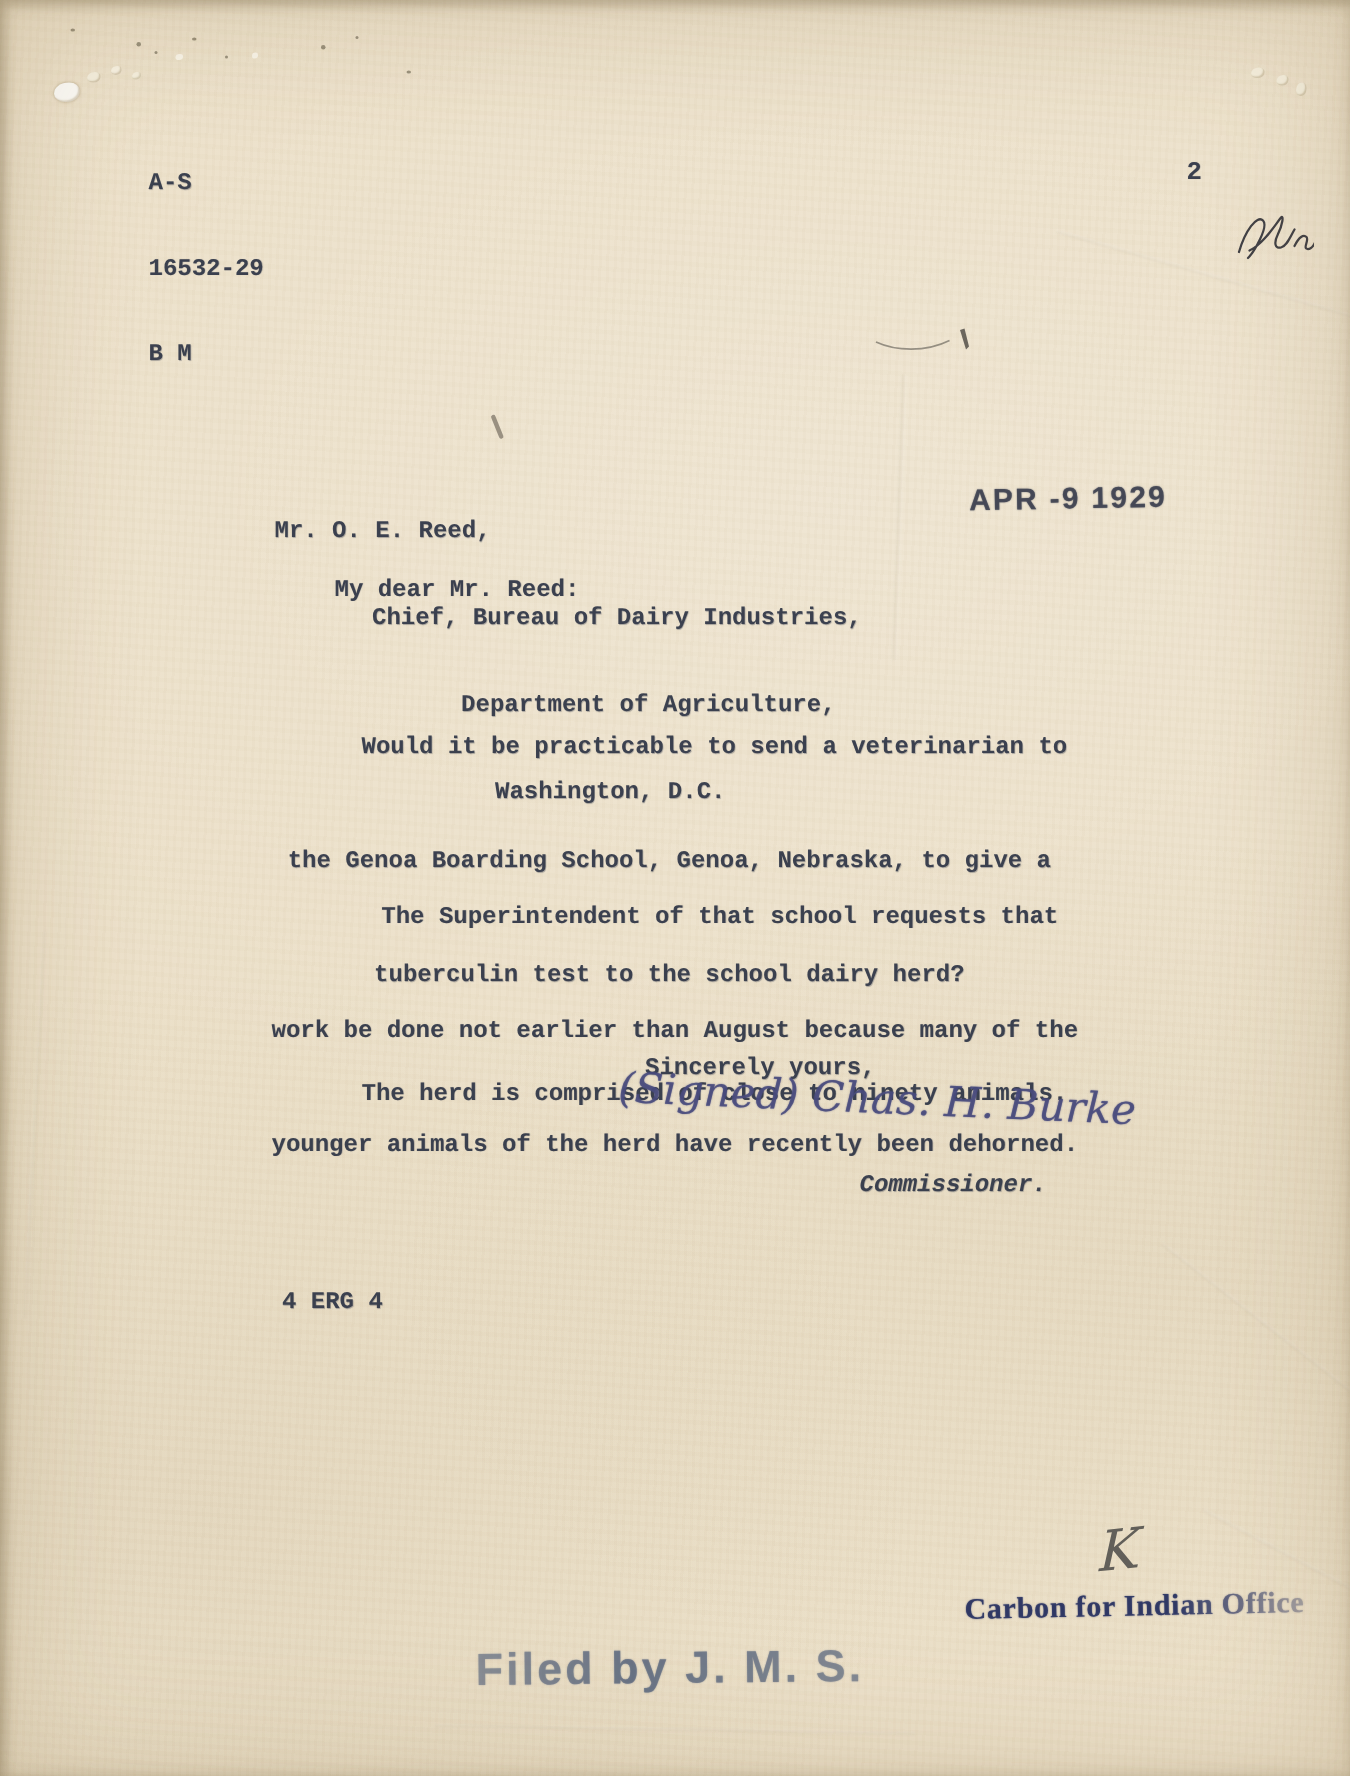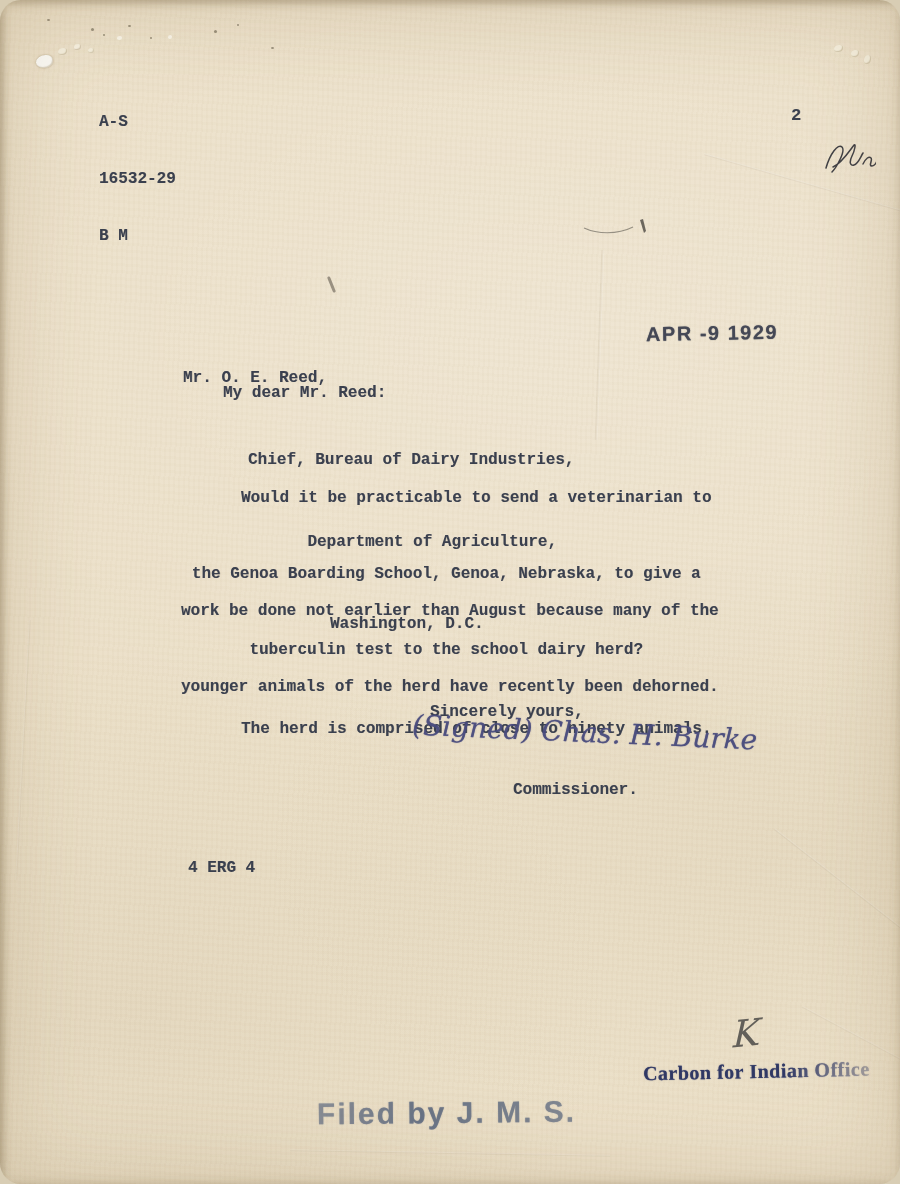--- a/index.html
+++ b/index.html
@@ -8,21 +8,20 @@
     font-family: "Liberation Sans", sans-serif;
     background: #d8cdb4;
   }
   .page {
     position: relative; width: 900px; height: 1184px; overflow: hidden;
     background:
       radial-gradient(1100px 700px at 62% 28%, rgba(255,255,255,0.18), rgba(255,255,255,0) 65%),
       radial-gradient(800px 600px at 15% 85%, rgba(125,100,60,0.07), rgba(125,100,60,0) 60%),
       radial-gradient(900px 500px at 88% 72%, rgba(130,105,65,0.06), rgba(130,105,65,0) 60%),
       #ece0c8;
-    border-radius: 21px;
   }
   .grain {
     position: absolute; inset: 0; z-index: 1; pointer-events: none;
     background:
       repeating-linear-gradient(92deg, rgba(120,100,60,0.020) 0 2px, rgba(255,255,255,0.02) 2px 5px),
       repeating-linear-gradient(4deg, rgba(120,100,60,0.014) 0 3px, rgba(255,255,255,0.015) 3px 7px);
   }
   .vignette {
     position: absolute; inset: 0; z-index: 9; pointer-events: none;
     box-shadow:
@@ -33,21 +32,21 @@
   
   .tw {
     position: absolute; z-index: 5; white-space: pre;
     font-family: "Liberation Mono", monospace;
     font-weight: bold; font-size: 16px; line-height: 19px;
     color: rgba(49,55,72,0.92);
     text-shadow: 0.4px 0.4px 0.5px rgba(49,55,72,0.35);
   }
   .refs div { line-height: 19px; }
   .addr { top: 306px; left: 183px; }
-  .addr div { line-height: 20px; margin-top: 24px; }
+  .addr div { line-height: 20px; }
   .addr div:nth-child(2) { padding-left: 65px; text-align: right; }
   .addr div:nth-child(3) { padding-left: 107px; text-align: center; }
   .addr div:nth-child(4) { padding-left: 147px; }
   .para div { line-height: 38px; text-align: center; }
   .para .first { padding-left: 60px; }
   
   .stamp {
     position: absolute; z-index: 6; white-space: pre;
     text-shadow: 0 0 1px currentColor;
   }
@@ -154,31 +153,32 @@
 
   <div class="tw" style="left:183px;top:384px;padding-left:40px;">My dear Mr. Reed:</div>
 
   <div class="tw para" style="left:181px;top:441px;">
     <div class="first">Would it be practicable to send a veterinarian to</div>
     <div>the Genoa Boarding School, Genoa, Nebraska, to give a</div>
     <div>tuberculin test to the school dairy herd?</div>
   </div>
 
   <div class="tw para" style="left:181px;top:554px;">
+    <div class="first">The Superintendent of that school requests that</div>
     <div>work be done not earlier than August because many of the</div>
     <div>younger animals of the herd have recently been dehorned.</div>
   </div>
 
   <div class="tw para" style="left:181px;top:672px;">
     <div class="first">The herd is comprised of close to ninety animals.</div>
   </div>
 
   <div class="tw" style="left:430px;top:703px;">Sincerely yours,</div>
   <div class="stamp sig-stamp">(Signed) Chas. H. Burke</div>
-  <div class="tw" style="left:513px;top:781px;">Commissioner.</div>
+  <div class="tw" style="left:573px;top:781px;font-style:italic;">Commissioner.</div>
 
   <div class="tw" style="left:188px;top:859px;">4 ERG 4</div>
 
   <div class="pencil-k">K</div>
 
   <div class="stamp carbon-stamp">Carbon for Indian Office</div>
 
   <div class="stamp filed-stamp">Filed by J. M. S.</div>
 
   <div class="vignette"></div>

